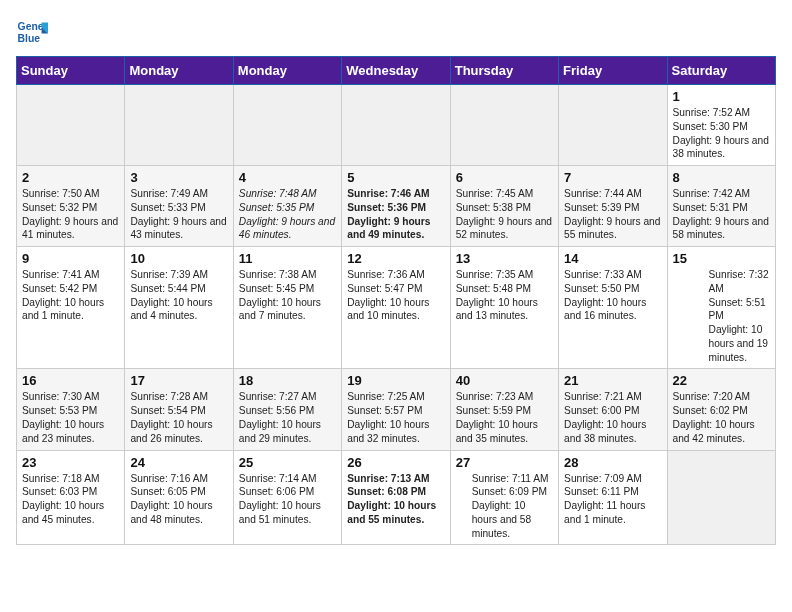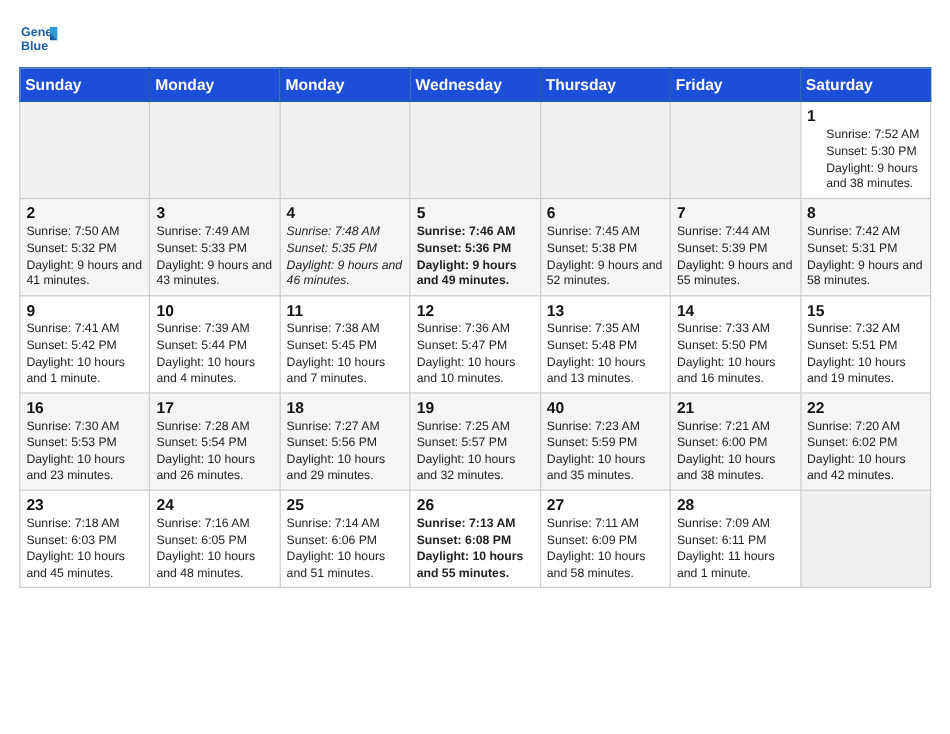--- a/index.html
+++ b/index.html
@@ -36,21 +36,21 @@
     .calendar-subtitle {
       font-size: 15px;
       color: #333;
     }
     .calendar {
       width: 100%;
       border-collapse: collapse;
       font-size: 11px;
     }
     .calendar thead th {
-      background: #1d4ed8;
+      background: #4c1d95;
       color: #fff;
       padding: 6px 4px;
       text-align: left;
       font-size: 13px;
       font-weight: bold;
       border: 1px solid #1a5fa8;
     }
     .calendar tbody td {
       border: 1px solid #ccc;
       vertical-align: top;
@@ -111,21 +111,21 @@
   <tbody id="calendar-body">
   <tr>
         <td class="empty-cell"></td>
         <td class="empty-cell"></td>
         <td class="empty-cell"></td>
         <td class="empty-cell"></td>
         <td class="empty-cell"></td>
         <td class="empty-cell"></td>
         <td>
           <div class="day-number">1</div>
-          <div class="day-detail" style="white-space: pre-line; margin-left: 16px;">Sunrise: 7:52 AM
+          <div class="day-detail" style="white-space: pre-line;">Sunrise: 7:52 AM
 Sunset: 5:30 PM
 Daylight: 9 hours and 38 minutes.</div>
         </td>
       </tr>
       <tr>
         <td>
           <div class="day-number">2</div>
           <div class="day-detail" style="white-space: pre-line;">Sunrise: 7:50 AM
 Sunset: 5:32 PM
 Daylight: 9 hours and 41 minutes.</div>
@@ -199,21 +199,21 @@
 Daylight: 10 hours and 13 minutes.</div>
         </td>
         <td>
           <div class="day-number">14</div>
           <div class="day-detail" style="white-space: pre-line;">Sunrise: 7:33 AM
 Sunset: 5:50 PM
 Daylight: 10 hours and 16 minutes.</div>
         </td>
         <td>
           <div class="day-number">15</div>
-          <div class="day-detail" style="white-space: pre-line;">Sunrise: 7:32 AM
+          <div class="day-detail" style="white-space: pre-line; margin-left: 36px;">Sunrise: 7:32 AM
 Sunset: 5:51 PM
 Daylight: 10 hours and 19 minutes.</div>
         </td>
       </tr>
       <tr>
         <td>
           <div class="day-number">16</div>
           <div class="day-detail" style="white-space: pre-line;">Sunrise: 7:30 AM
 Sunset: 5:53 PM
 Daylight: 10 hours and 23 minutes.</div>
@@ -275,21 +275,21 @@
 Daylight: 10 hours and 51 minutes.</div>
         </td>
         <td>
           <div class="day-number">26</div>
           <div class="day-detail" style="white-space: pre-line; font-weight: bold;">Sunrise: 7:13 AM
 Sunset: 6:08 PM
 Daylight: 10 hours and 55 minutes.</div>
         </td>
         <td>
           <div class="day-number">27</div>
-          <div class="day-detail" style="white-space: pre-line;">Sunrise: 7:11 AM
+          <div class="day-detail" style="white-space: pre-line; margin-left: 16px;">Sunrise: 7:11 AM
 Sunset: 6:09 PM
 Daylight: 10 hours and 58 minutes.</div>
         </td>
         <td>
           <div class="day-number">28</div>
           <div class="day-detail" style="white-space: pre-line;">Sunrise: 7:09 AM
 Sunset: 6:11 PM
 Daylight: 11 hours and 1 minute.</div>
         </td>
         <td class="empty-cell"></td>

